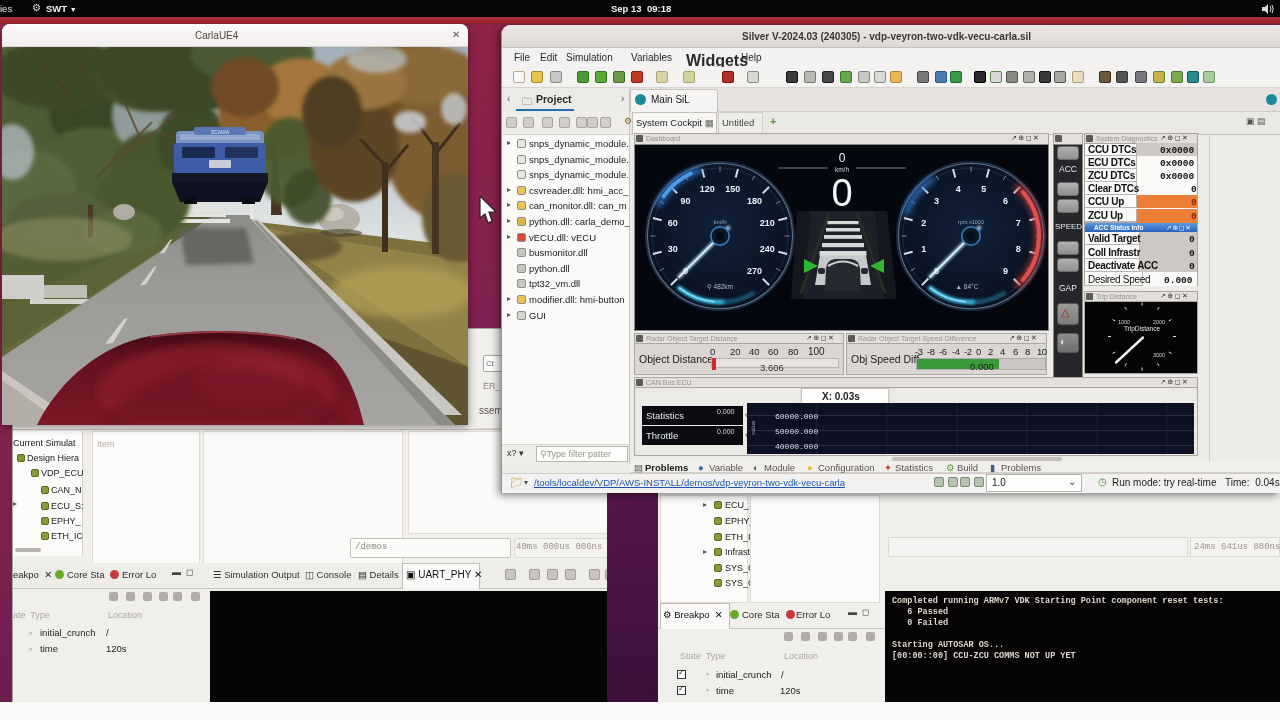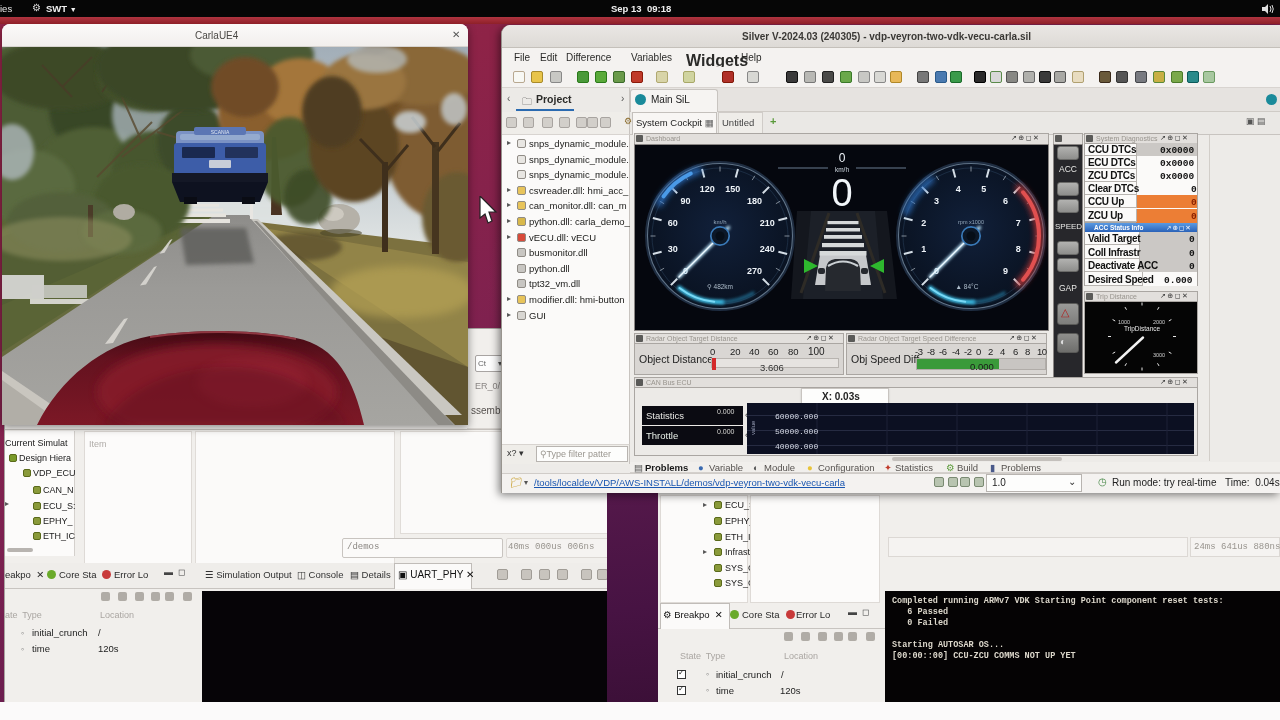--- a/index.html
+++ b/index.html
@@ -2,21 +2,21 @@
 <html><head><meta charset="utf-8"><style>
 *{margin:0;padding:0;box-sizing:border-box}
 html,body{width:1280px;height:720px;overflow:hidden;background:#000;font-family:"Liberation Sans",sans-serif}
 .a{position:absolute}
 .tx{position:absolute;white-space:nowrap}
 .mono{font-family:"Liberation Mono",monospace}
 </style></head><body>
 
 <div class="a" style="left:0;top:0;width:1280px;height:720px;background:linear-gradient(160deg,#97264a 0%,#8e2347 18%,#7d2150 45%,#5e1b4e 70%,#441441 100%);"></div>
 <div class="a" style="left:430px;top:60px;width:200px;height:380px;background:radial-gradient(ellipse 90px 160px at 60% 60%,rgba(255,160,190,0.12),rgba(0,0,0,0) 70%);"></div>
-<div class="a" style="left:4px;top:328px;width:608px;height:377px;background:#f1efec;border:1px solid #a8a4a0;">
+<div class="a" style="left:12px;top:328px;width:608px;height:377px;background:#f1efec;border:1px solid #a8a4a0;">
 <div class="a" style="left:462px;top:12px;width:146px;height:88px;border-bottom:1px solid #d8d4d0;"></div>
 <div class="a" style="left:470px;top:26px;width:30px;height:17px;background:#fdfdfd;border:1px solid #a8a4a2;border-radius:2px;font-size:8px;color:#666;padding:3px 2px;">Ct <span style="float:right;color:#555">▾</span></div>
 <div class="tx" style="left:470px;top:52px;font-size:9px;color:#8a8684;">ER_0/</div>
 <div class="tx" style="left:466px;top:76px;font-size:10px;color:#55514e;">ssembl</div>
 <div class="a" style="left:0;top:100px;width:608px;height:1px;background:#c4c0bc;"></div>
 <div class="a" style="left:0;top:102px;width:70px;height:125px;background:#fcfbfa;border-right:1px solid #d4d0cc;"></div>
 <div class="tx" style="left:0px;top:109px;font-size:9px;color:#1a1a1a;">Current Simulat</div>
 <div class="a" style="left:4px;top:125px;width:8px;height:8px;background:#7a9a2a;border:1px solid #5a6a1a;border-radius:2px;"></div>
 <div class="tx" style="left:14px;top:124px;font-size:9px;color:#1a1a1a;">Design Hiera</div>
 <div class="a" style="left:18px;top:140px;width:8px;height:8px;background:#8a9a3a;border:1px solid #5a6a1a;border-radius:2px;"></div>
@@ -245,21 +245,21 @@
       <ellipse cx="250" cy="336" rx="55" ry="24" fill="#9c2638" opacity="0.45" filter="url(#blur4)"></ellipse>
       <path d="M100 378 C125 342 168 322 218 320 C270 318 318 338 346 378 Z" fill="#5a0f1b" opacity="0.4" filter="url(#blur4)"></path>
     </svg>
 </div>
 <div class="a" style="left:501px;top:25px;width:779px;height:468px;background:#edebe8;border-radius:9px 0 0 0;box-shadow:-2px 2px 9px rgba(0,0,0,0.5);border-left:1px solid #98948e;">
 <div class="a" style="left:0;top:0;width:779px;height:23px;background:linear-gradient(#eae7e4,#dddad6);border-radius:9px 0 0 0;border-bottom:1px solid #c4c0ba;"></div>
 <div class="tx" style="left:240px;top:6px;font-size:10px;font-weight:bold;color:#3a3835;">Silver V-2024.03 (240305) - vdp-veyron-two-vdk-vecu-carla.sil</div>
 <div class="a" style="left:0;top:23px;width:779px;height:19px;background:#f4f2f0;"></div>
 <div class="tx" style="left:12px;top:27px;font-size:10px;color:#2a2a28;">File</div>
 <div class="tx" style="left:38px;top:27px;font-size:10px;color:#2a2a28;">Edit</div>
-<div class="tx" style="left:64px;top:27px;font-size:10px;color:#2a2a28;">Difference</div>
+<div class="tx" style="left:64px;top:27px;font-size:10px;color:#2a2a28;">Simulation</div>
 <div class="tx" style="left:129px;top:27px;font-size:10px;color:#2a2a28;">Variables</div>
 <div class="tx" style="left:184px;top:27px;font-size:16px;color:#2a2a28;font-weight:bold;">Widgets</div>
 <div class="tx" style="left:239px;top:27px;font-size:10px;color:#2a2a28;">Help</div>
 <div class="a" style="left:0;top:42px;width:779px;height:21px;background:#f4f2f0;border-bottom:1px solid #d8d4d0;"></div>
 <div class="a" style="left:11px;top:46px;width:12px;height:12px;background:#f8f8f4;border:1px solid #b8a890;border-radius:2px;"></div>
 <div class="a" style="left:29px;top:46px;width:12px;height:12px;background:#e8c44a;border:1px solid #a88a2a;border-radius:2px;"></div>
 <div class="a" style="left:48px;top:46px;width:12px;height:12px;background:#c8c8c4;border:1px solid #888;border-radius:2px;"></div>
 <div class="a" style="left:75px;top:46px;width:12px;height:12px;background:#4a9a3a;border:1px solid #2a7a1a;border-radius:2px;"></div>
 <div class="a" style="left:93px;top:46px;width:12px;height:12px;background:#5aaa3a;border:1px solid #2a7a1a;border-radius:2px;"></div>
 <div class="a" style="left:111px;top:46px;width:12px;height:12px;background:#6a9a4a;border:1px solid #3a6a2a;border-radius:2px;"></div>
@@ -417,21 +417,21 @@
 <div class="a" style="left:583px;top:220.0px;width:112px;height:13.5px;border-bottom:1px solid #b8b4b0;"></div>
 <div class="a" style="left:637px;top:220.0px;width:58px;height:13.5px;background:#cbc8c5;border-left:1px solid #b8b4b0;"></div>
 <div class="tx" style="left:586px;top:221.5px;font-size:10px;font-weight:bold;color:#111;letter-spacing:-0.3px;">Coll Infrastr</div>
 <div class="tx mono" style="left:687px;top:222.5px;font-size:9.5px;font-weight:bold;color:#111;">0</div>
 <div class="a" style="left:583px;top:233.5px;width:112px;height:13.5px;border-bottom:1px solid #b8b4b0;"></div>
 <div class="a" style="left:637px;top:233.5px;width:58px;height:13.5px;background:#cbc8c5;border-left:1px solid #b8b4b0;"></div>
 <div class="tx" style="left:586px;top:235.0px;font-size:10px;font-weight:bold;color:#111;letter-spacing:-0.3px;">Deactivate ACC</div>
 <div class="tx mono" style="left:687px;top:236.0px;font-size:9.5px;font-weight:bold;color:#111;">0</div>
 <div class="a" style="left:583px;top:247.0px;width:112px;height:13.5px;border-bottom:1px solid #b8b4b0;"></div>
 <div class="a" style="left:640px;top:247.0px;width:55px;height:13.5px;background:#fbfaf9;border-left:1px solid #b8b4b0;"></div>
-<div class="tx" style="left:586px;top:248.5px;font-size:10px;font-weight:bold;color:#111;letter-spacing:-0.3px;">Desired Speed</div>
+<div class="tx" style="left:586px;top:248.5px;font-size:10px;font-weight:normal;color:#111;letter-spacing:-0.3px;">Desired Speed</div>
 <div class="tx mono" style="left:662px;top:249.5px;font-size:9.5px;font-weight:bold;color:#111;">0.000</div>
 <div class="a" style="left:582px;top:266px;width:114px;height:11px;background:#e2dfdc;border:1px solid #aaa6a2;border-bottom:none;"></div>
 <div class="a" style="left:584px;top:268px;width:7px;height:7px;background:#5a5a58;border-radius:1px;"></div>
 <div class="tx" style="left:594px;top:268px;font-size:7px;color:#98948e;">Trip Distance</div>
 <div class="tx" style="left:658px;top:267px;font-size:7px;color:#333;letter-spacing:1.5px;">↗⊕◻✕</div>
 <div class="a" style="left:582px;top:276px;width:114px;height:73px;background:#050505;border:1px solid #aaa6a2;"></div>
 <svg class="a" style="left:582px;top:276px" width="114" height="73" viewBox="0 0 114 73">
       <line x1="58.0" y1="4.5" x2="58.0" y2="1.5" stroke="#e8e8e8" stroke-width="1"></line>
       <line x1="73.5" y1="8.7" x2="75.0" y2="6.1" stroke="#e8e8e8" stroke-width="1"></line>
       <line x1="84.8" y1="20.0" x2="87.4" y2="18.5" stroke="#e8e8e8" stroke-width="1"></line>

